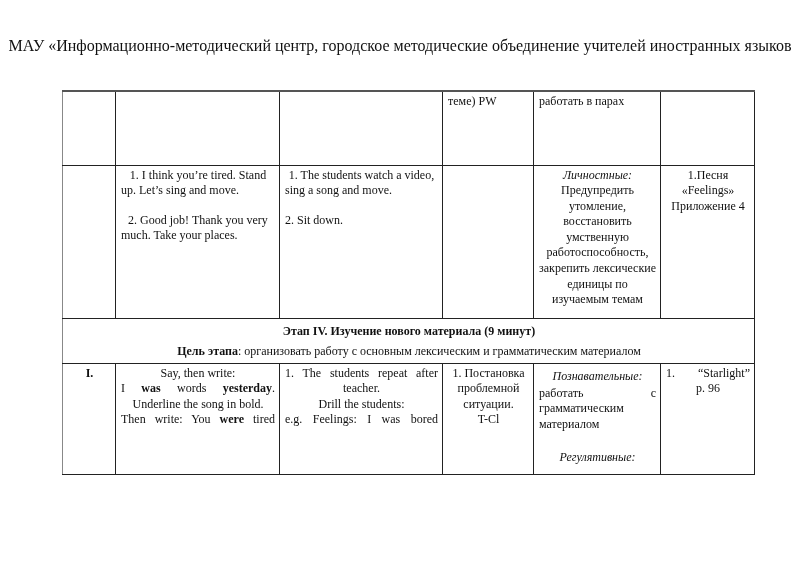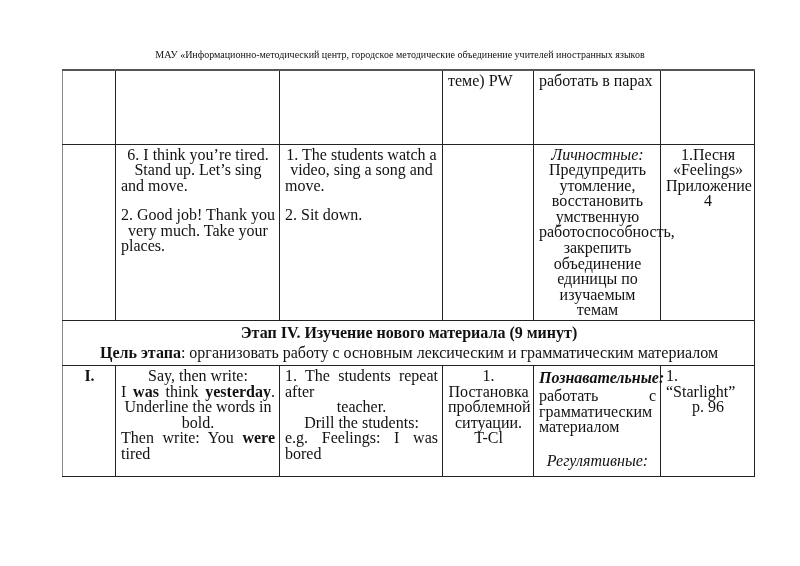--- a/index.html
+++ b/index.html
@@ -3,28 +3,28 @@
 <meta charset="utf-8">
 <style>
   html, body { margin: 0; padding: 0; background: #ffffff; }
   body {
     width: 800px; height: 566px; position: relative; overflow: hidden;
     font-family: "Liberation Serif", "DejaVu Serif", serif;
     color: #111;
   }
   .header {
     position: absolute; left: 0; top: 38px; width: 800px;
-    text-align: center; font-size: 10px; line-height: 15px; margin-top: 9px;
+    text-align: center; font-size: 16px; line-height: 15px;
   }
   table.lesson {
-    position: absolute; left: 62px; top: 69px;
+    position: absolute; left: 62px; top: 90px;
     width: 692px;
     border-collapse: collapse;
     table-layout: fixed;
-    font-size: 16px;
+    font-size: 12px;
   }
   table.lesson td {
     border: 1px solid #222;
     vertical-align: top;
     padding: 2px 4px 2px 5px;
     line-height: 15.6px;
   }
   table.lesson tr:first-child td { border-top: 2px solid #555; }
   table.lesson tr td:first-child { border-left: 1px solid #888; }
   .just { text-align: justify; text-align-last: left; }
@@ -61,69 +61,69 @@
     <td></td>
     <td><span>теме) PW</span></td>
     <td><span>работать в парах</span></td>
     <td></td>
   </tr>
 
 
   <tr style="height:153px">
     <td></td>
     <td class="just">
-      <p>6. I think you’re tired. Stand up. Let’s sing and move.</p>
+      <p>1. I think you’re tired. Stand up. Let’s sing and move.</p>
       <div class="gap"></div>
       <p>2. Good job! Thank you very much. Take your places.</p>
     </td>
     <td class="just">
       <p>1. The students watch a video, sing a song and move.</p>
       <div class="gap"></div>
       <p>2. Sit down.</p>
     </td>
     <td></td>
     <td>
       <p class="i">Личностные:</p>
-      <p>Предупредить утомление, восстановить умственную работоспособность, закрепить объединение единицы по изучаемым темам</p>
+      <p>Предупредить утомление, восстановить умственную работоспособность, закрепить лексические единицы по изучаемым темам</p>
     </td>
     <td>
       <p>1.Песня «Feelings»</p>
       <p>Приложение 4</p>
     </td>
   </tr>
 
   <tr style="height:42px">
     <td colspan="6" style="line-height:20px;margin-left:39px;">
       <p class="b">Этап IV. Изучение нового материала (9 минут)</p>
       <p><span class="b">Цель этапа</span><span>: организовать работу с основным лексическим и грамматическим материалом</span></p>
     </td>
   </tr>
 
   <tr style="height:111px">
     <td class="center b">I.</td>
     <td class="lh-wide">
       <p>Say, then write:</p>
-      <p class="just-full"><span>I </span><span class="b">was</span><span> think </span><span class="b">yesterday</span><span>.</span></p>
-      <p>Underline the words in bold.</p>
+      <p class="just-full"><span>I </span><span class="b">was</span><span> words </span><span class="b">yesterday</span><span>.</span></p>
+      <p>Underline the song in bold.</p>
       <p class="just-full"><span>Then write: You </span><span class="b">were</span><span> tired</span></p>
     </td>
     <td class="lh-wide">
       <p class="just-full">1. The students repeat after</p>
       <p>teacher.</p>
       <p>Drill the students:</p>
       <p class="just-full">e.g. Feelings: I was bored</p>
     </td>
     <td class="lh-wide">
       <p>1. Постановка</p>
       <p>проблемной</p>
       <p>ситуации.</p>
       <p>T-Cl</p>
     </td>
     <td>
-      <p class="i" style="line-height:20px;font-weight:bold;">Познавательные:</p>
+      <p class="i" style="line-height:20px;">Познавательные:</p>
       <p class="just">работать с грамматическим материалом</p>
       <div class="gap" style="height:18px"></div>
       <p class="i">Регулятивные:</p>
     </td>
     <td class="lh-wide">
       <p class="just-full">1. “Starlight”</p>
       <p>p. 96</p>
     </td>
   </tr>
 </tbody>

